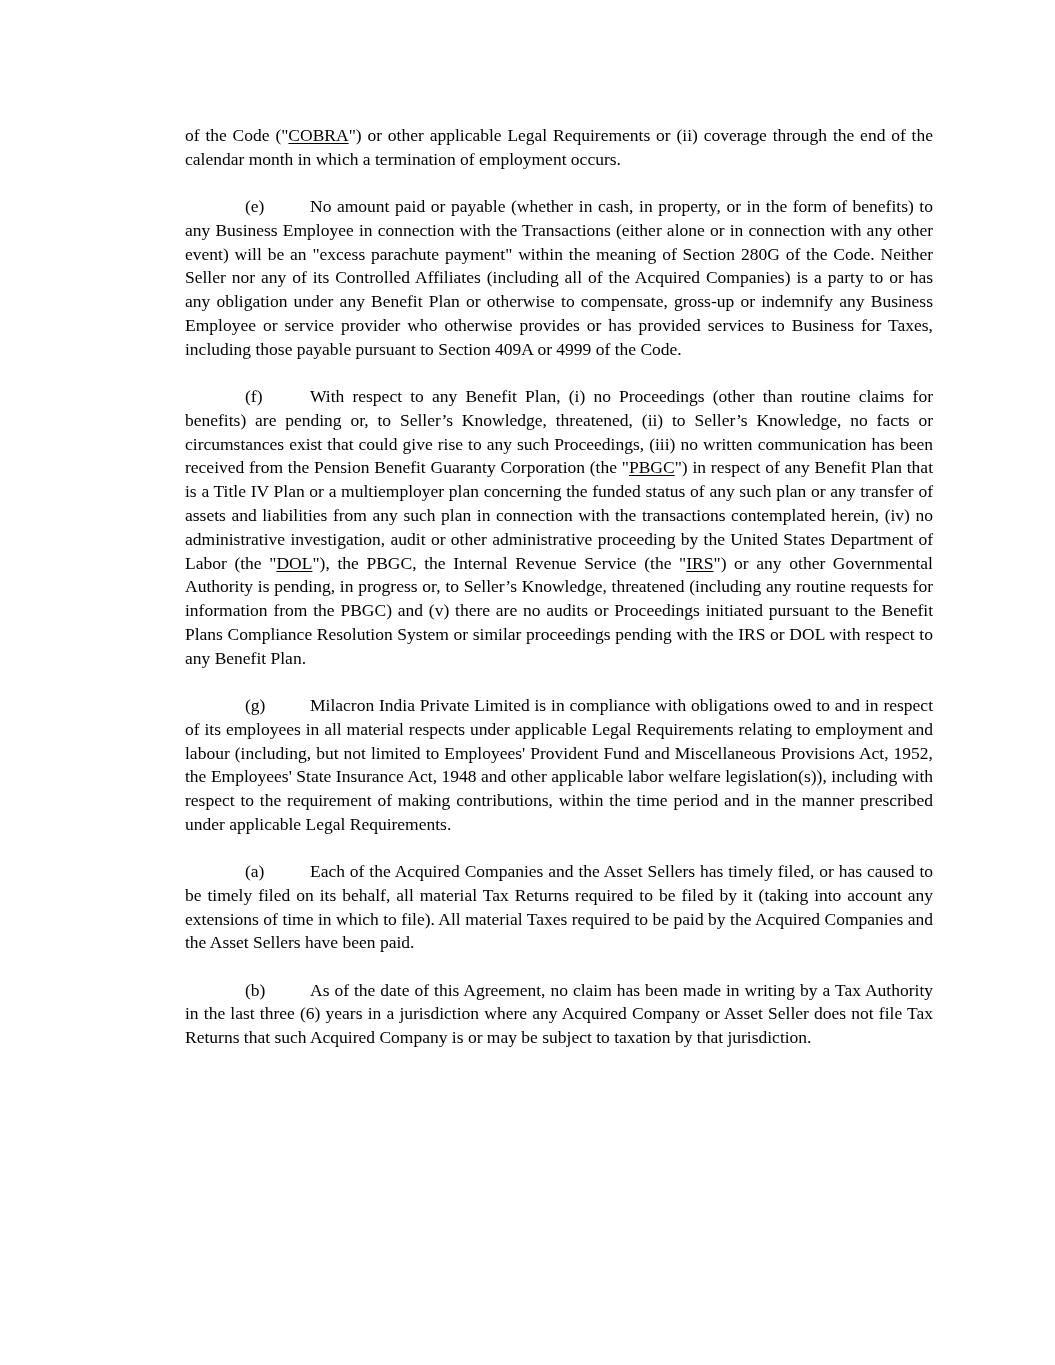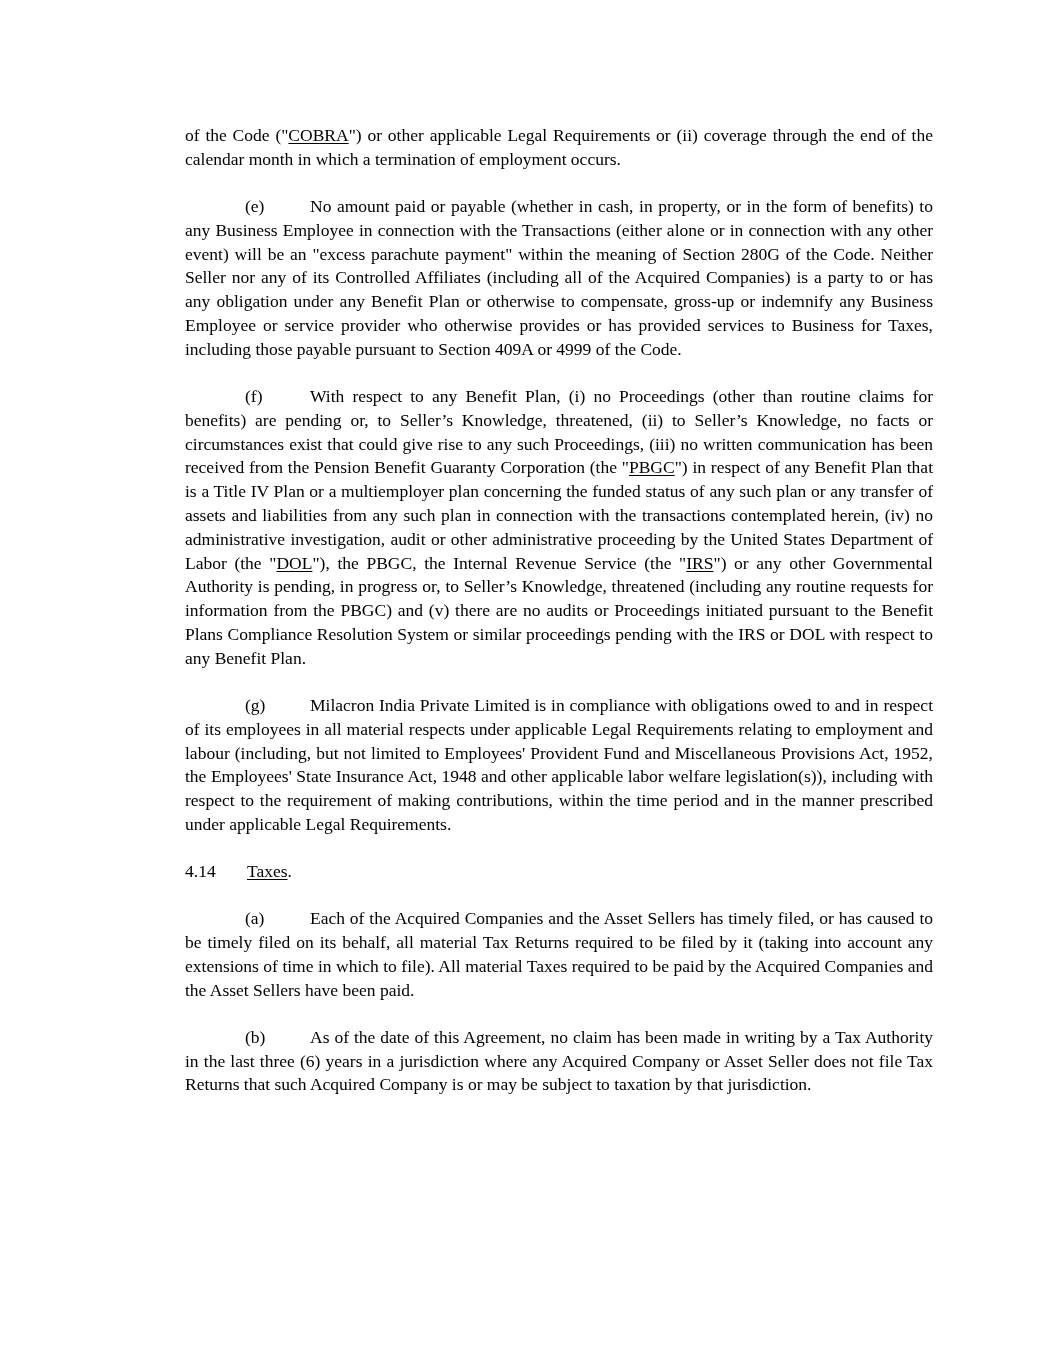--- a/index.html
+++ b/index.html
@@ -53,17 +53,16 @@
 </style>
 </head>
 <body>
 
 <div class="page">
   <div class="content">
       <div class="para body"><span>of the Code ("</span><span class="u">COBRA</span><span>") or other applicable Legal Requirements or (ii) coverage through the end of the calendar month in which a termination of employment occurs.</span></div>
       <div class="para body ind"><span class="plabel">(e)</span><span>No amount paid or payable (whether in cash, in property, or in the form of benefits) to any Business Employee in connection with the Transactions (either alone or in connection with any other event) will be an "excess parachute payment" within the meaning of Section 280G of the Code.  Neither Seller nor any of its Controlled Affiliates (including all of the Acquired Companies) is a party to or has any obligation under any Benefit Plan or otherwise to compensate, gross-up or indemnify any Business Employee or service provider who otherwise provides or has provided services to Business for Taxes, including those payable pursuant to Section 409A or 4999 of the Code.</span></div>
       <div class="para body ind"><span class="plabel">(f)</span><span>With respect to any Benefit Plan, (i) no Proceedings (other than routine claims for benefits) are pending or, to Seller’s Knowledge, threatened, (ii) to Seller’s Knowledge, no facts or circumstances exist that could give rise to any such Proceedings, (iii) no written communication has been received from the Pension Benefit Guaranty Corporation (the "</span><span class="u">PBGC</span><span>") in respect of any Benefit Plan that is a Title IV Plan or a multiemployer plan concerning the funded status of any such plan or any transfer of assets and liabilities from any such plan in connection with the transactions contemplated herein, (iv) no administrative investigation, audit or other administrative proceeding by the United States Department of Labor (the "</span><span class="u">DOL</span><span>"), the PBGC, the Internal Revenue Service (the "</span><span class="u">IRS</span><span>") or any other Governmental Authority is pending, in progress or, to Seller’s Knowledge, threatened (including any routine requests for information from the PBGC) and (v) there are no audits or Proceedings initiated pursuant to the Benefit Plans Compliance Resolution System or similar proceedings pending with the IRS or DOL with respect to any Benefit Plan.</span></div>
       <div class="para body ind"><span class="plabel">(g)</span><span>Milacron India Private Limited is in compliance with obligations owed to and in respect of its employees in all material respects under applicable Legal Requirements relating to employment and labour (including, but not limited to Employees' Provident Fund and Miscellaneous Provisions Act, 1952, the Employees' State Insurance Act, 1948 and other applicable labor welfare legislation(s)), including with respect to the requirement of making contributions, within the time period and in the manner prescribed under applicable Legal Requirements.</span></div>
-      <div class="para heading"><span class="hlabel">4.14</span><span class="u">Taxes</span><span>.</span></div>
       <div class="para body ind"><span class="plabel">(a)</span><span>Each of the Acquired Companies and the Asset Sellers has timely filed, or has caused to be timely filed on its behalf, all material Tax Returns required to be filed by it (taking into account any extensions of time in which to file).  All material Taxes required to be paid by the Acquired Companies and the Asset Sellers have been paid.</span></div>
       <div class="para body ind"><span class="plabel">(b)</span><span>As of the date of this Agreement, no claim has been made in writing by a Tax Authority in the last three (6) years in a jurisdiction where any Acquired Company or Asset Seller does not file Tax Returns that such Acquired Company is or may be subject to taxation by that jurisdiction.</span></div>
     </div>
 </div>
 
 </body></html>

